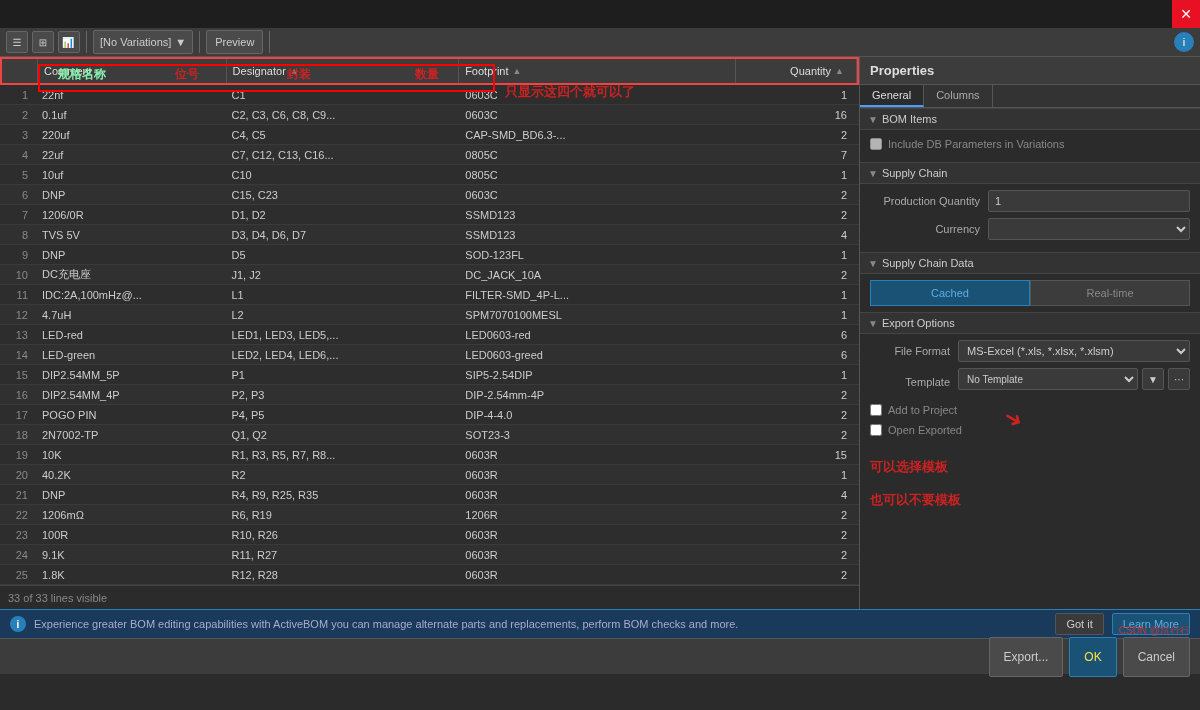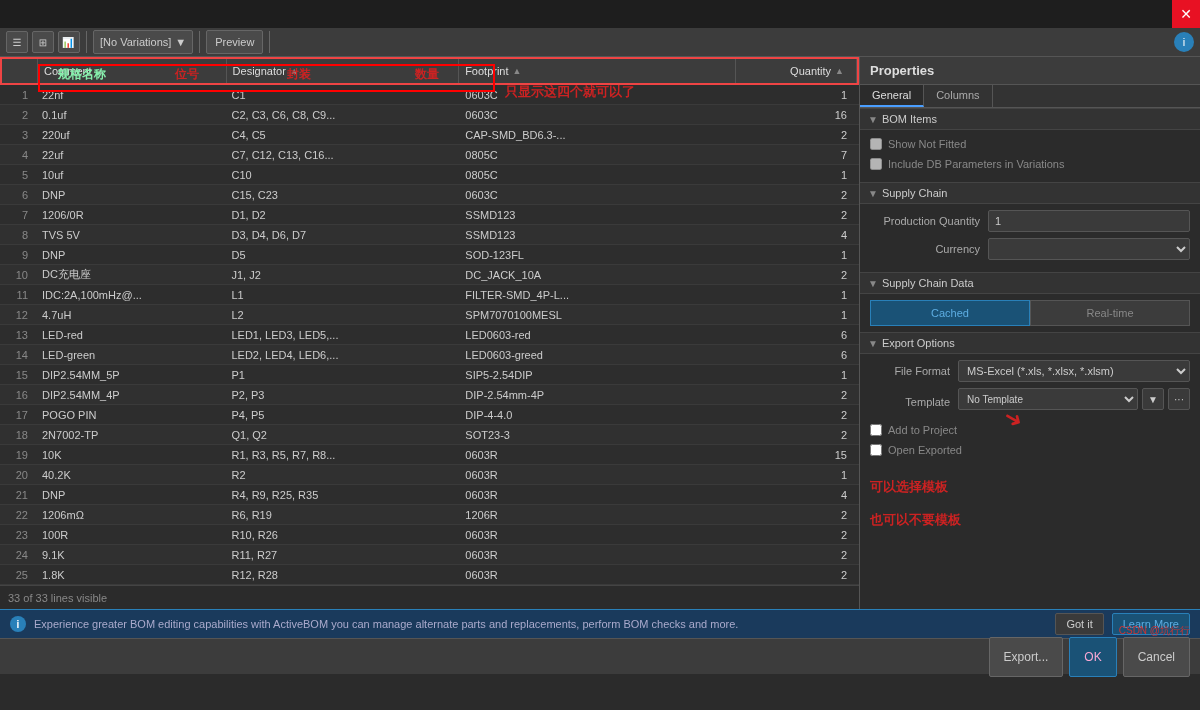--- a/index.html
+++ b/index.html
@@ -424,21 +424,21 @@
       color: #ccc;
       height: 40px;
       padding: 0 14px;
       font-size: 12px;
       cursor: pointer;
       border-radius: 2px;
     }
     .bottom-btn.primary {
       background: #1a5276;
       border-color: #2980b9;
-      color: #f9a8d4;
+      color: #fde047;
     }
 
     
     .content-wrapper {
       position: relative;
       display: flex;
       flex-direction: column;
       height: calc(710px - 28px - 36px);
     }
 
@@ -700,24 +700,20 @@
         <div class="panel-tab">Columns</div>
       </div>
 
       <div class="section-header">
         <span class="arrow">▼</span>
         <span>BOM Items</span>
       </div>
       <div class="section-content">
         <div class="checkbox-row">
           <input type="checkbox" disabled="" style="">
-          <span class="checkbox-label">Show Not Fitted</span>
-        </div>
-        <div class="checkbox-row">
-          <input type="checkbox" disabled="" style="">
           <span class="checkbox-label">Include DB Parameters in Variations</span>
         </div>
       </div>
 
       <div class="section-header">
         <span class="arrow">▼</span>
         <span>Supply Chain</span>
       </div>
       <div class="section-content">
         <div class="form-row">

